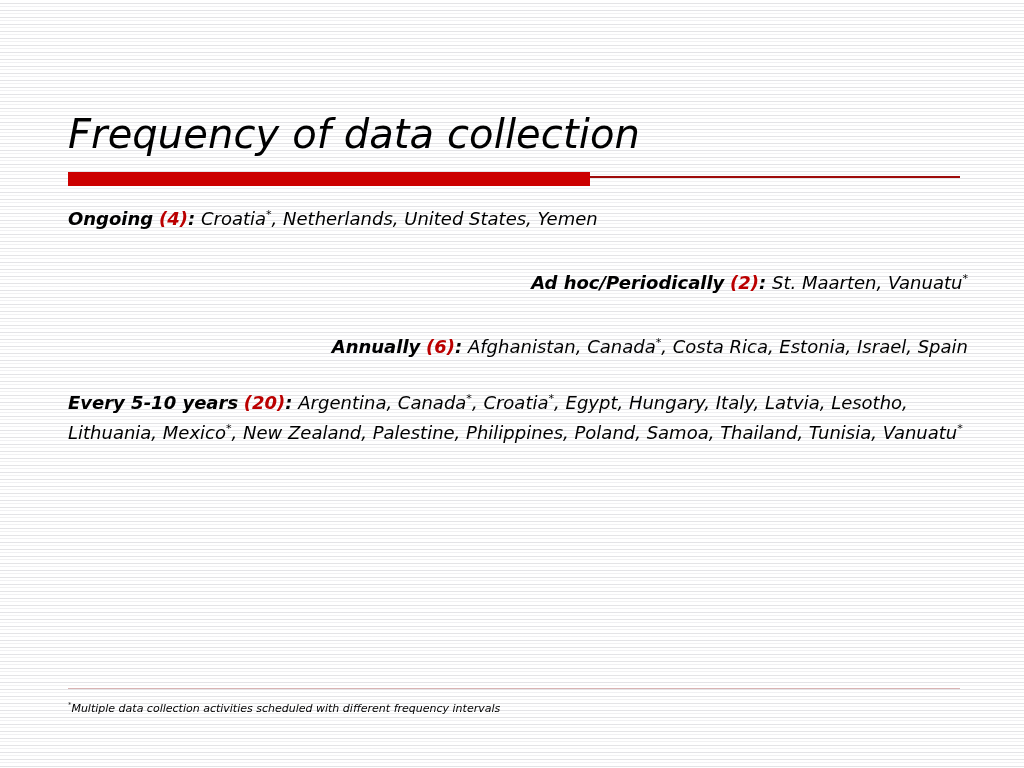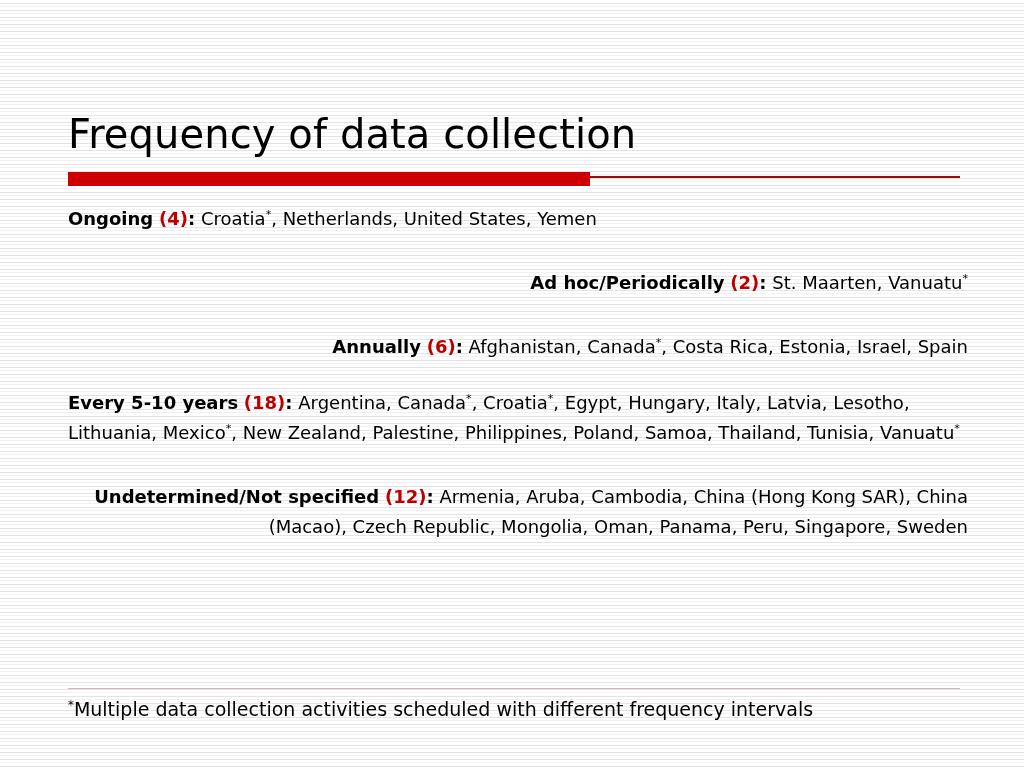--- a/index.html
+++ b/index.html
@@ -25,20 +25,21 @@
       to bottom,
       rgba(255,255,255,0) 0px,
       rgba(255,255,255,0) 3px,
       rgba(223,223,226,0.85) 3px,
       rgba(223,223,226,0.85) 4px,
       rgba(255,255,255,0) 4px,
       rgba(255,255,255,0) 6px,
       rgba(236,236,238,0.75) 6px,
       rgba(236,236,238,0.75) 7px
     );
+    font-style: italic;
   }
 
   
   .title-block {
     position: absolute;
     left: 68px;
     top: 112px;
     width: 892px;
   }
   .slide-title {
@@ -123,21 +124,21 @@
     top: 688px;
     width: 892px;
     height: 1px;
     background-color: #d9b3b3;
   }
   .footnote {
     position: absolute;
     left: 68px;
     top: 699px;
     width: 892px;
-    font-size: 19px;
+    font-size: 11px;
     line-height: 20px;
     color: #000000;
   }
 </style>
 </head>
 <body>
 
 <div class="slide">
 
   <div class="title-block">
@@ -165,29 +166,24 @@
 
     <div class="entry gap-lg">
       <span class="label">Annually</span>
       <span class="count">(6)</span><span class="colon">:</span>
       <span class="countries"><span>Afghanistan, Canada<sup>*</sup>, Costa Rica, Estonia, Israel, Spain</span></span>
     </div>
 
 
     <div class="entry gap-md">
       <span class="label">Every 5-10 years</span>
-      <span class="count">(18)</span><span class="colon">:</span>
+      <span class="count">(20)</span><span class="colon">:</span>
       <span class="countries"><span>Argentina, Canada<sup>*</sup>, Croatia<sup>*</sup>, Egypt, Hungary, Italy, Latvia, Lesotho, Lithuania, Mexico<sup>*</sup>, New Zealand, Palestine, Philippines, Poland, Samoa, Thailand, Tunisia, Vanuatu<sup>*</sup></span></span>
     </div>
 
-    <div class="entry gap-lg">
-      <span class="label">Undetermined/Not specified</span>
-      <span class="count">(12)</span><span class="colon">:</span>
-      <span class="countries"><span>Armenia, Aruba, Cambodia, China (Hong Kong SAR), China (Macao), Czech Republic, Mongolia, Oman, Panama, Peru, Singapore, Sweden</span></span>
-    </div>
 
   </div>
 
   <div class="footnote-rule"></div>
 
   <div class="footnote"><sup>*</sup><span>Multiple data collection activities scheduled with different frequency intervals</span></div>
 
 </div>
 
 </body></html>

